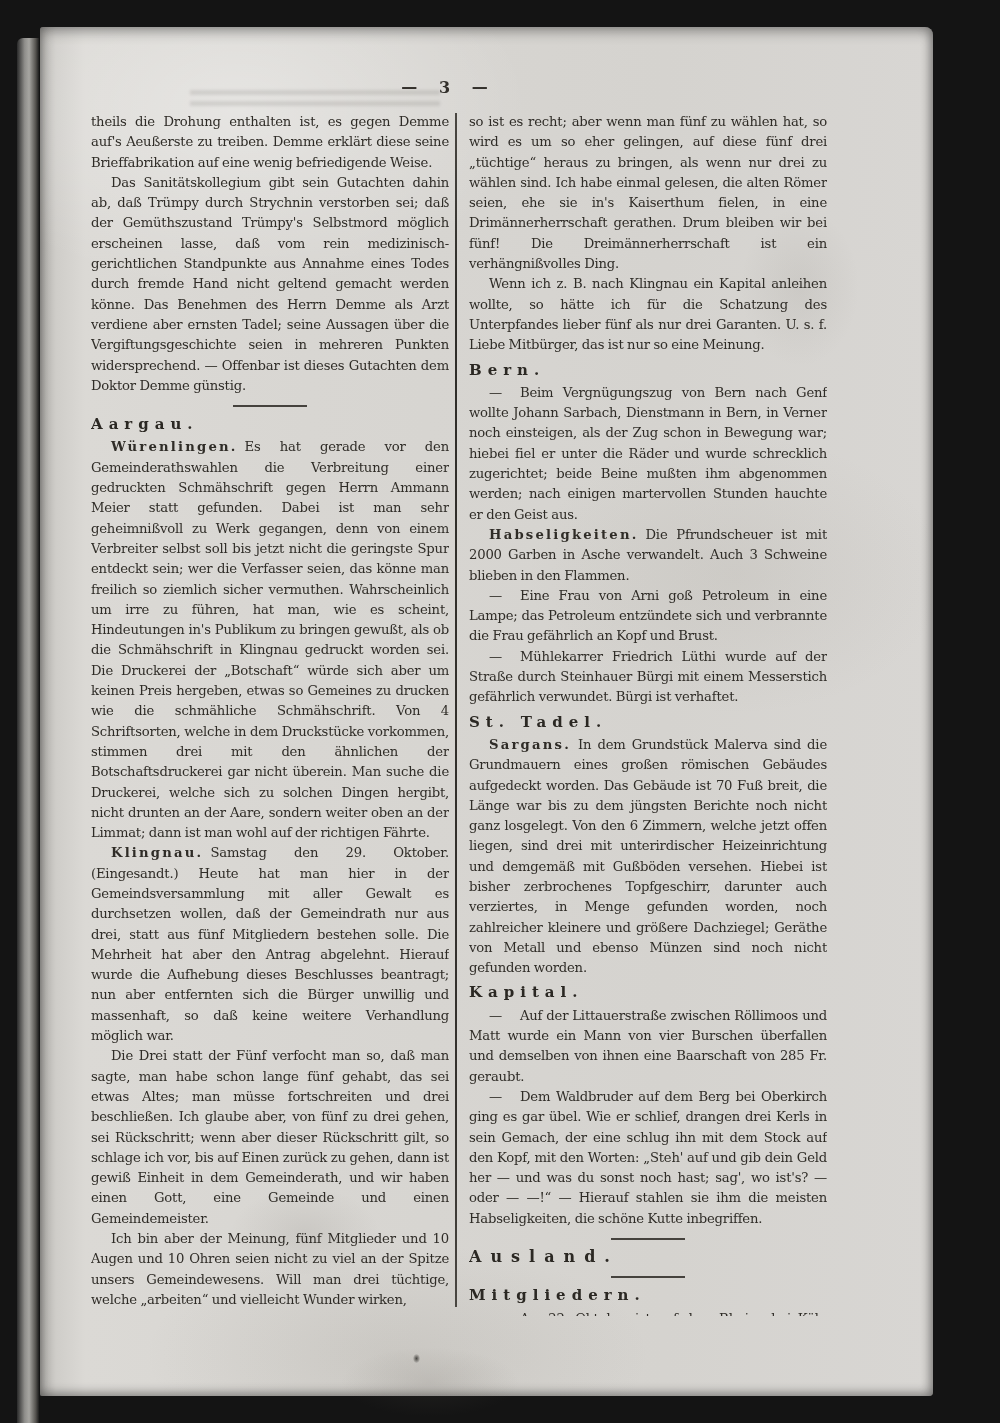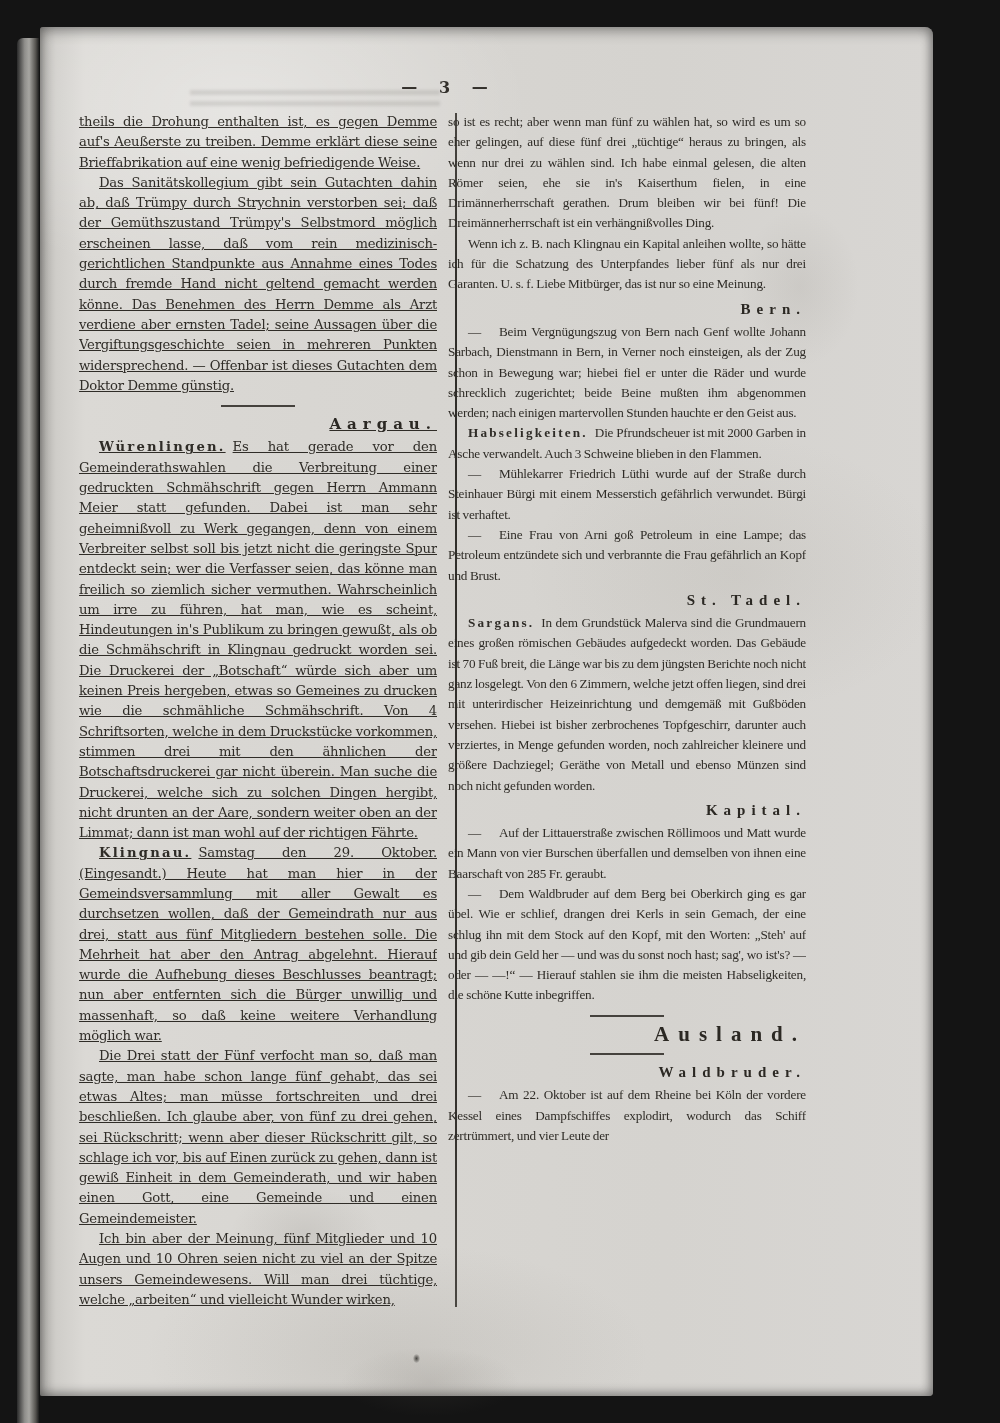--- a/index.html
+++ b/index.html
@@ -40,31 +40,31 @@
   .col-divider{
     position:absolute;left:455px;top:113px;width:2px;height:1194px;
     background:linear-gradient(180deg,#4a4742 0%,#2f2d29 15%,#35322e 85%,#4a4742 100%);
   }
   .col{
     position:absolute;top:112px;width:358px;height:1204px;overflow:hidden;
     color:#2f2c27;font-size:13.2px;line-height:20.3px;
     text-align:justify;letter-spacing:-0.2px;word-spacing:-0.4px;
     text-rendering:optimizeLegibility;
   }
-  .col.left{left:79px;text-decoration:underline;}
-  .col.right{left:448px;font-family:Liberation Serif, serif;}
+  .col.left{left:91px;}
+  .col.right{left:469px;}
   .para{margin:0;text-indent:20px;}
   .para.noindent{text-indent:0;}
   .lead{font-weight:bold;letter-spacing:2.2px;margin-right:7px;}
   .dash-lead{margin-right:18px;}
   .section-header{
-    margin:4px 0 3px;text-align:right;font-size:15px;font-weight:bold;
+    margin:4px 0 3px;text-align:left;font-size:15px;font-weight:bold;
     letter-spacing:6px;color:#2b2823;text-indent:0;
   }
-  .section-header.large{font-size:21px;letter-spacing:9px;margin:5px 0 3px;}
+  .section-header.large{font-size:16px;letter-spacing:9px;margin:5px 0 3px;}
   .rule{width:74px;height:2px;background:#45423d;margin:9px auto 7px;}
   
   .ghost{
     position:absolute;left:190px;top:90px;width:250px;height:22px;opacity:0.18;
     background:repeating-linear-gradient(180deg,rgba(70,66,60,0.7) 0 5px,rgba(70,66,60,0) 5px 11px);
     filter:blur(1.5px);
   }
 </style>
 </head>
 <body>
@@ -95,26 +95,26 @@
     <p class="para"><span>Die Drei statt der Fünf verfocht man so, daß man sagte, man habe schon lange fünf gehabt, das sei etwas Altes; man müsse fortschreiten und drei beschließen. Ich glaube aber, von fünf zu drei gehen, sei Rückschritt; wenn aber dieser Rückschritt gilt, so schlage ich vor, bis auf Einen zurück zu gehen, dann ist gewiß Einheit in dem Gemeinderath, und wir haben einen Gott, eine Gemeinde und einen Gemeindemeister.</span></p>
     <p class="para"><span>Ich bin aber der Meinung, fünf Mitglieder und 10 Augen und 10 Ohren seien nicht zu viel an der Spitze unsers Gemeindewesens. Will man drei tüchtige, welche „arbeiten“ und vielleicht Wunder wirken,</span></p>
   </div>
 
   <div class="col right">
     <p class="para noindent"><span>so ist es recht; aber wenn man fünf zu wählen hat, so wird es um so eher gelingen, auf diese fünf drei „tüchtige“ heraus zu bringen, als wenn nur drei zu wählen sind. Ich habe einmal gelesen, die alten Römer seien, ehe sie in's Kaiserthum fielen, in eine Drimännerherrschaft gerathen. Drum bleiben wir bei fünf! Die Dreimännerherrschaft ist ein verhängnißvolles Ding.</span></p>
     <p class="para"><span>Wenn ich z. B. nach Klingnau ein Kapital anleihen wollte, so hätte ich für die Schatzung des Unterpfandes lieber fünf als nur drei Garanten. U. s. f. Liebe Mitbürger, das ist nur so eine Meinung.</span></p>
     <h2 class="section-header">Bern.</h2>
     <p class="para"><span class="dash-lead">—</span><span>Beim Vergnügungszug von Bern nach Genf wollte Johann Sarbach, Dienstmann in Bern, in Verner noch einsteigen, als der Zug schon in Bewegung war; hiebei fiel er unter die Räder und wurde schrecklich zugerichtet; beide Beine mußten ihm abgenommen werden; nach einigen martervollen Stunden hauchte er den Geist aus.</span></p>
     <p class="para"><span class="lead">Habseligkeiten.</span><span>Die Pfrundscheuer ist mit 2000 Garben in Asche verwandelt. Auch 3 Schweine blieben in den Flammen.</span></p>
+    <p class="para"><span class="dash-lead">—</span><span>Eine Frau von Arni goß Petroleum in eine Lampe; das Petroleum entzündete sich und verbrannte die Frau gefährlich an Kopf und Brust.</span></p>
     <p class="para"><span class="dash-lead">—</span><span>Mühlekarrer Friedrich Lüthi wurde auf der Straße durch Steinhauer Bürgi mit einem Messerstich gefährlich verwundet. Bürgi ist verhaftet.</span></p>
-    <p class="para"><span class="dash-lead">—</span><span>Eine Frau von Arni goß Petroleum in eine Lampe; das Petroleum entzündete sich und verbrannte die Frau gefährlich an Kopf und Brust.</span></p>
     <h2 class="section-header">St. Tadel.</h2>
     <p class="para"><span class="lead">Sargans.</span><span>In dem Grundstück Malerva sind die Grundmauern eines großen römischen Gebäudes aufgedeckt worden. Das Gebäude ist 70 Fuß breit, die Länge war bis zu dem jüngsten Berichte noch nicht ganz losgelegt. Von den 6 Zimmern, welche jetzt offen liegen, sind drei mit unterirdischer Heizeinrichtung und demgemäß mit Gußböden versehen. Hiebei ist bisher zerbrochenes Topfgeschirr, darunter auch verziertes, in Menge gefunden worden, noch zahlreicher kleinere und größere Dachziegel; Geräthe von Metall und ebenso Münzen sind noch nicht gefunden worden.</span></p>
     <h2 class="section-header">Kapital.</h2>
     <p class="para"><span class="dash-lead">—</span><span>Auf der Littauerstraße zwischen Röllimoos und Matt wurde ein Mann von vier Burschen überfallen und demselben von ihnen eine Baarschaft von 285 Fr. geraubt.</span></p>
     <p class="para"><span class="dash-lead">—</span><span>Dem Waldbruder auf dem Berg bei Oberkirch ging es gar übel. Wie er schlief, drangen drei Kerls in sein Gemach, der eine schlug ihn mit dem Stock auf den Kopf, mit den Worten: „Steh' auf und gib dein Geld her — und was du sonst noch hast; sag', wo ist's? — oder — —!“ — Hierauf stahlen sie ihm die meisten Habseligkeiten, die schöne Kutte inbegriffen.</span></p>
     <div class="rule"></div>
     <h2 class="section-header large">Ausland.</h2>
     <div class="rule"></div>
-    <h2 class="section-header">Waldbruder.</h2>
+    <h2 class="section-header">Mitgliedern.</h2>
     <p class="para"><span class="dash-lead">—</span><span>Am 22. Oktober ist auf dem Rheine bei Köln der vordere Kessel eines Dampfschiffes explodirt, wodurch das Schiff zertrümmert, und vier Leute der</span></p>
   </div>
 </div>
 
 </body></html>

